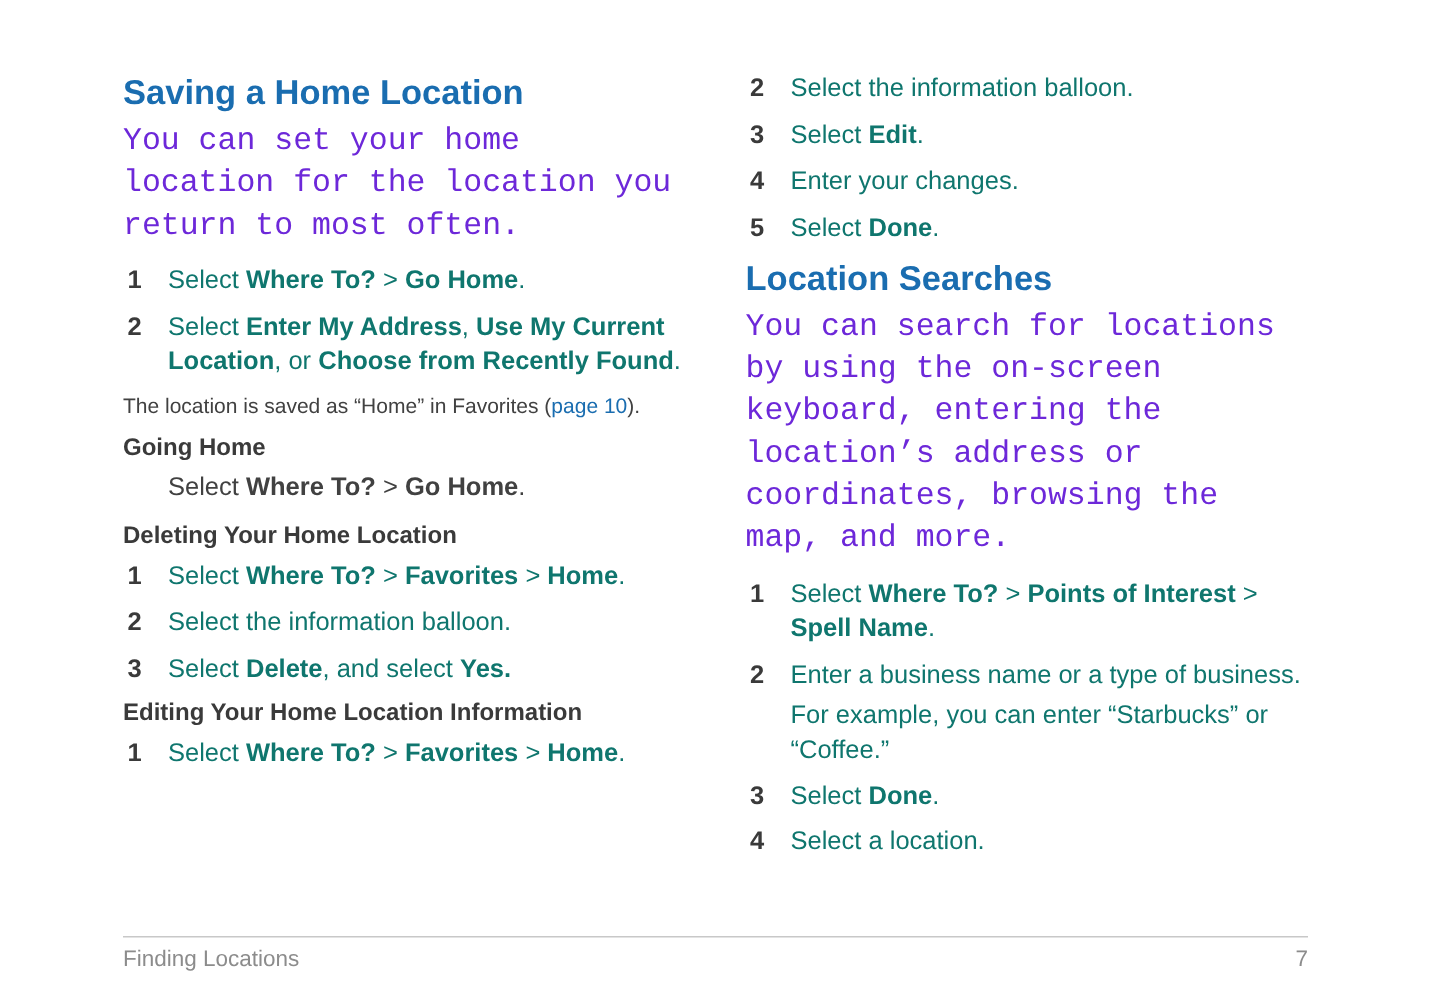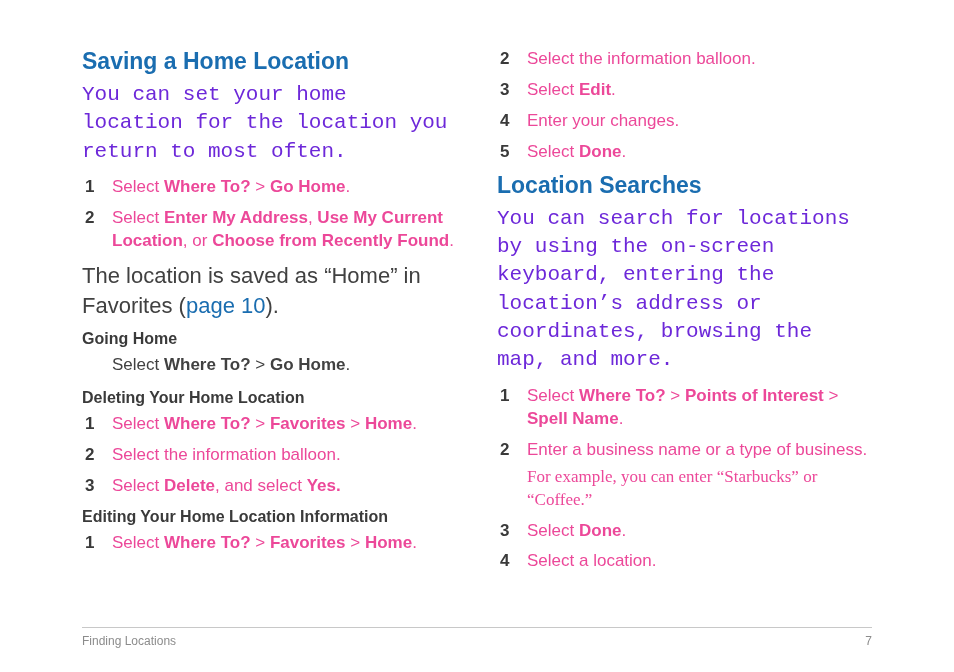--- a/index.html
+++ b/index.html
@@ -39,34 +39,34 @@
       list-style: none;
       counter-reset: step;
       margin-bottom: 8px;
     }
     ol.steps > li {
       counter-increment: step;
       position: relative;
       padding-left: 30px;
       font-size: 17px;
       line-height: 1.35;
-      color: #ec4899;
+      color: #0f766e;
       margin-bottom: 8px;
     }
     ol.steps > li::before {
       content: counter(step);
       position: absolute;
       left: 3px;
       top: 0;
       font-weight: bold;
       color: #3a3a3a;
       font-size: 17px;
     }
     p.note {
-      font-size: 22px;
+      font-size: 14px;
       line-height: 1.35;
       color: #414141;
     }
     h3.sub {
       font-size: 16px;
       font-weight: bold;
       color: #3a3a3a;
       margin-top: 10px;
       margin-bottom: 6px;
     }
@@ -83,27 +83,26 @@
     }
     .footer {
       position: absolute;
       left: 82px;
       right: 82px;
       bottom: 24px;
       border-top: 1px solid #c8c8c8;
       padding-top: 6px;
       display: flex;
       justify-content: space-between;
-      font-size: 12px;
+      font-size: 15px;
       color: #8c8c8c;
     }
     ol.steps li .extra {
       display: block;
       margin-top: 4px;
-      font-family: Liberation Serif, serif;
     }
   </style>
 </head>
 <body>
 
 <div class="columns">
 
   <div class="col">
 
     <h2 class="section-title">Saving a Home Location</h2>

